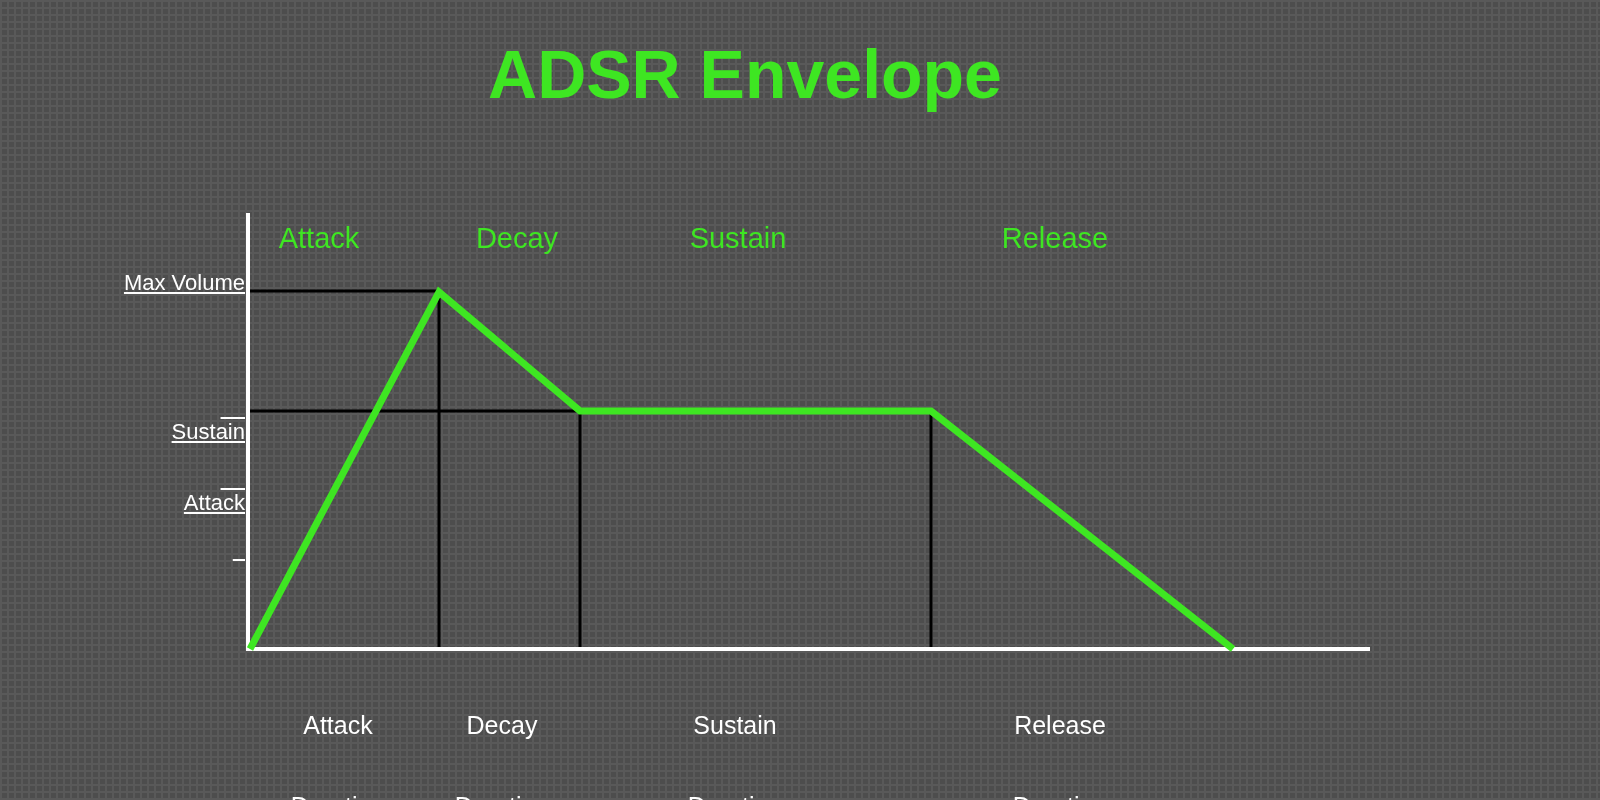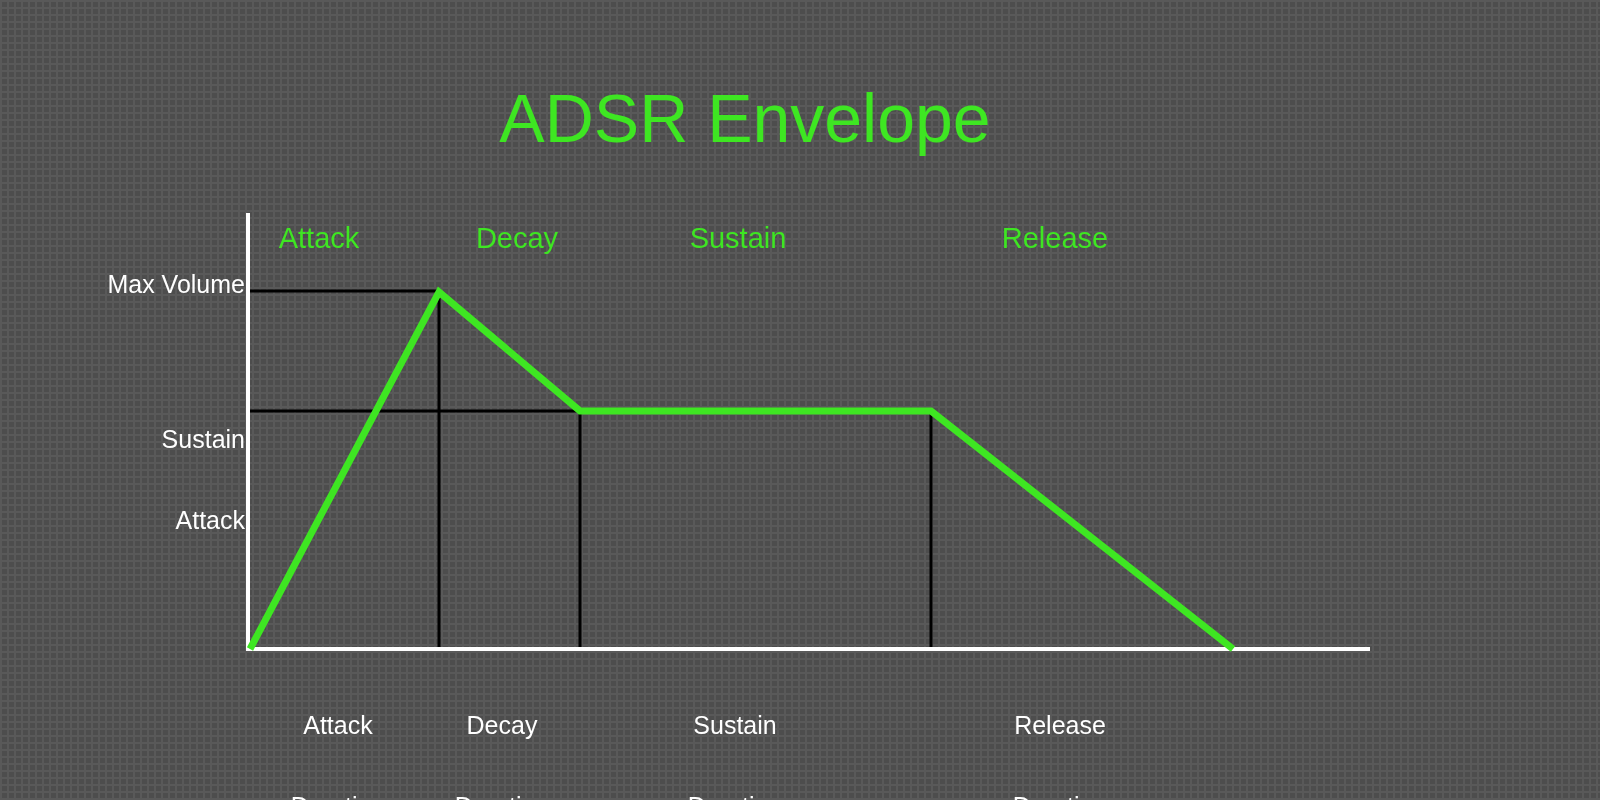--- a/index.html
+++ b/index.html
@@ -36,35 +36,35 @@
     white-space: pre;
     line-height: 1.08;
   }
   #chart-title {
     left: 0;
     top: 38px;
     width: 1490px;
     text-align: center;
     font-size: 68px;
     color: #3ee622;
-    font-weight: 400;
+    font-weight: 700;
     letter-spacing: 0px;
-    margin-top: 44px;
   }
   .phase-label {
     font-size: 29px;
     color: #3ee622;
     text-align: center;
     top: 223px;
   }
   .ytick-label {
-    font-size: 25px;
+    font-size: 22px;
     color: #ffffff;
     text-align: right;
     right: 1355px;
+    text-decoration: underline;
   }
   .xtick-label {
     font-size: 25px;
     color: #ffffff;
     text-align: center;
     top: 658px;
   }
 </style>
 </head>
 <body>

